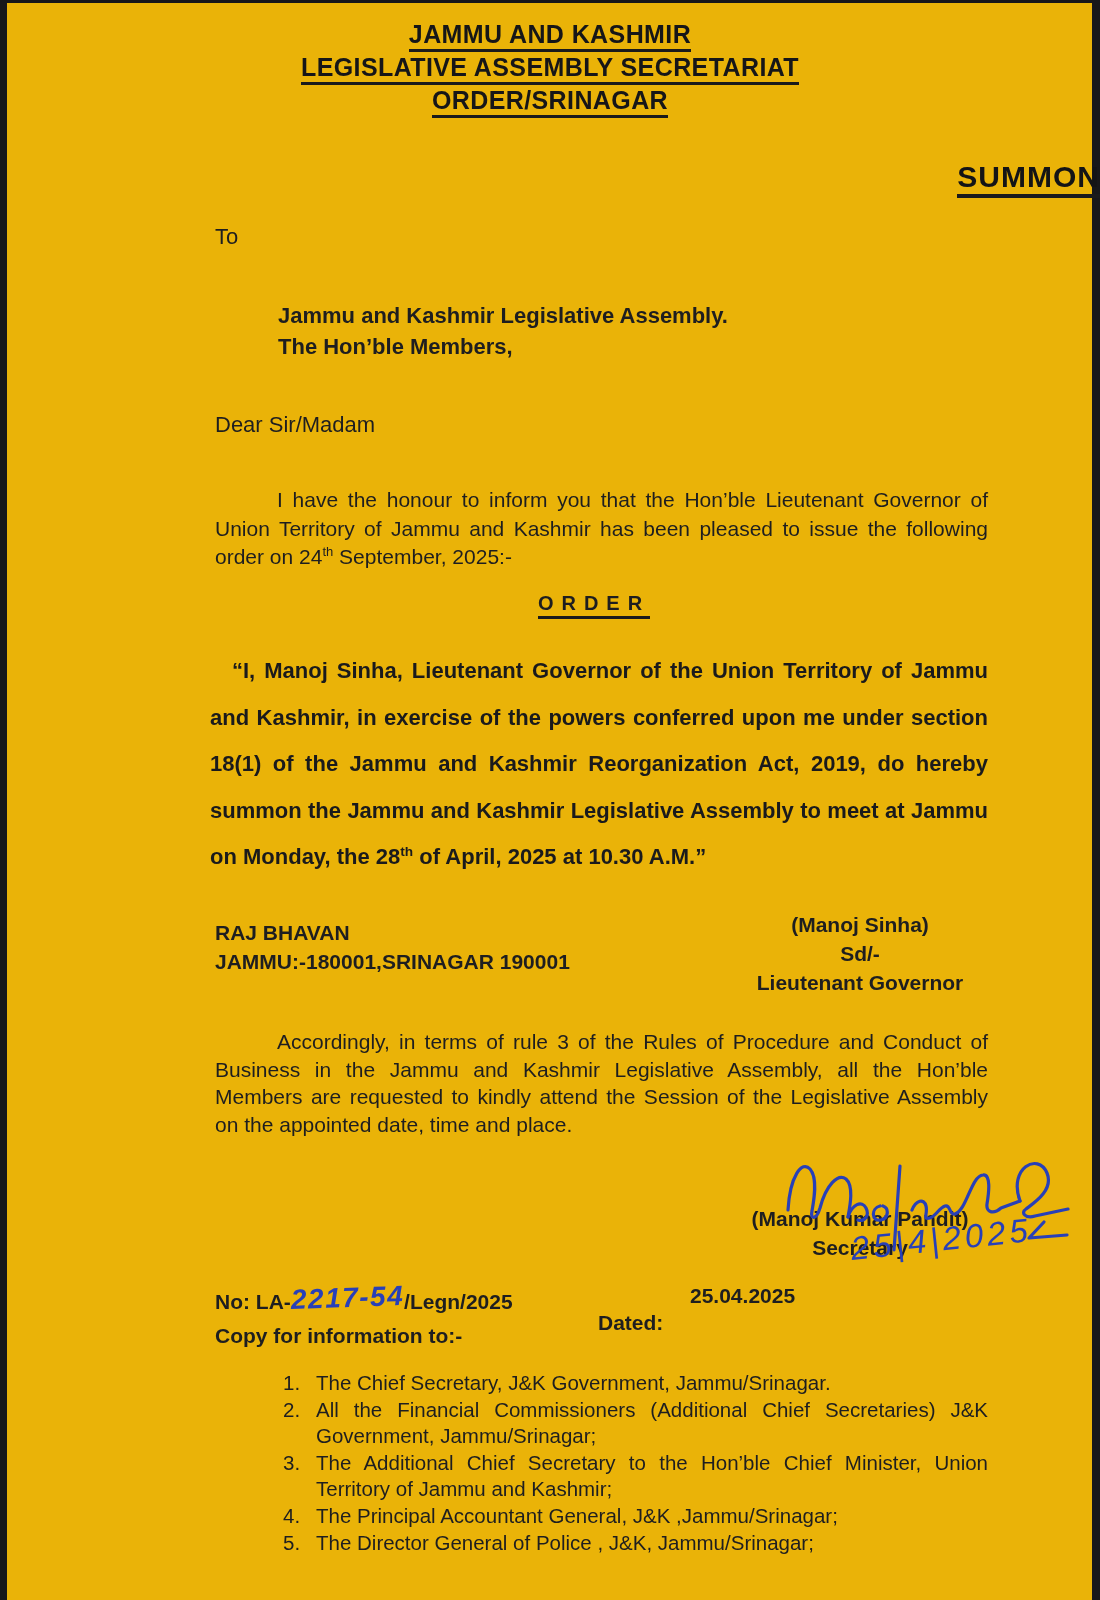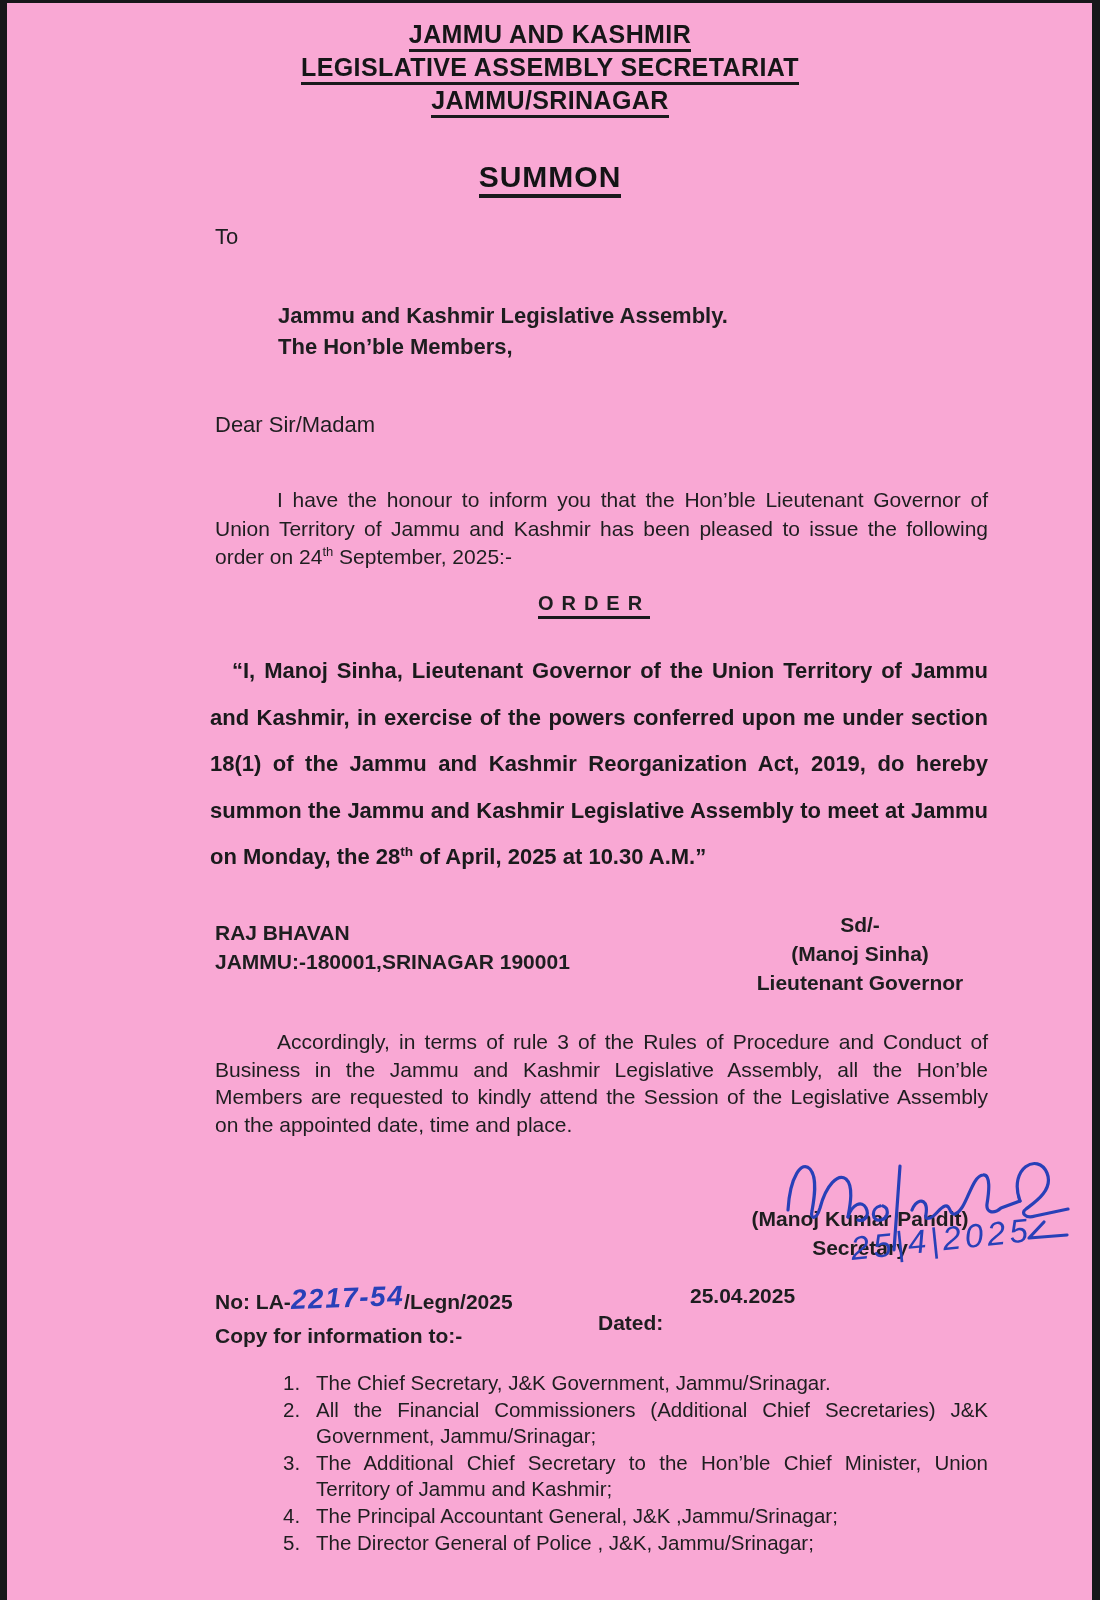--- a/index.html
+++ b/index.html
@@ -1,32 +1,32 @@
 <!DOCTYPE html>
 <html><head>
 <meta charset="utf-8">
 <style>
   html,body{margin:0;padding:0;}
   .stage{
     position:relative;width:1100px;height:1600px;overflow:hidden;
-    background:#f9a8d4;
+    background:#eab308;
     font-family:"Liberation Sans","DejaVu Sans",sans-serif;
     color:#1e1e20;
   }
   
   .edge{position:absolute;background:#17171a;}
   .edge-left{left:0;top:0;width:7px;height:1600px;}
   .edge-right{right:0;top:0;width:8px;height:1600px;box-shadow:-6px 0 6px -4px rgba(0,0,0,.25);}
   .edge-top{left:0;top:0;width:1100px;height:3px;}
 
   .u{border-bottom:3px solid #1a1a1c;padding-bottom:1px;}
 
   .letterhead{position:absolute;top:18px;left:0;width:100%;text-align:center;
     font-weight:bold;font-size:25px;line-height:33px;letter-spacing:.4px;color:#161618;}
-  .doc-title{position:absolute;top:160px;left:0;width:100%;text-align:center;
+  .doc-title{position:absolute;top:160px;left:0;width:100%;text-align:right;
     font-weight:bold;font-size:30px;color:#141416;}
   .doc-title .u{border-bottom-width:4px;letter-spacing:1px;}
 
   .to-label{position:absolute;top:224px;left:215px;font-size:22px;font-weight:normal;text-align:right;}
   .addressee{position:absolute;top:300px;left:278px;font-size:22px;font-weight:bold;line-height:31px;}
   .salutation{position:absolute;top:412px;left:215px;font-size:22px;}
 
   .para{position:absolute;text-align:justify;}
   .intro{top:486px;left:215px;width:773px;font-size:21px;line-height:28.5px;text-indent:62px;}
   .order-heading{position:absolute;top:592px;left:0;width:100%;text-align:center;
@@ -67,21 +67,21 @@
 
 <div class="stage">
 
   <div class="edge edge-left"></div>
   <div class="edge edge-right"></div>
   <div class="edge edge-top"></div>
 
   <div class="letterhead">
     <div><span class="u">JAMMU AND KASHMIR</span></div>
     <div><span class="u">LEGISLATIVE ASSEMBLY SECRETARIAT</span></div>
-    <div><span class="u">JAMMU/SRINAGAR</span></div>
+    <div><span class="u">ORDER/SRINAGAR</span></div>
   </div>
 
   <div class="doc-title">
     <span class="u">SUMMON</span>
   </div>
 
   <div class="to-label">To</div>
 
   <div class="addressee">
     <div>Jammu and Kashmir Legislative Assembly.</div>
@@ -97,22 +97,22 @@
   </div>
 
   <div class="para order-body"><span>“I, Manoj Sinha, Lieutenant Governor of the Union Territory of Jammu and Kashmir, in exercise of the powers conferred upon me under section 18(1) of the Jammu and Kashmir Reorganization Act, 2019, do hereby summon the Jammu and Kashmir Legislative Assembly to meet at Jammu on Monday, the 28</span><sup>th</sup><span> of April, 2025 at 10.30 A.M.”</span></div>
 
   <div class="issuer">
     <div>RAJ BHAVAN</div>
     <div>JAMMU:-180001,SRINAGAR 190001</div>
   </div>
 
   <div class="sd-block">
+    <div>(Manoj Sinha)</div>
     <div>Sd/-</div>
-    <div>(Manoj Sinha)</div>
     <div>Lieutenant Governor</div>
   </div>
 
   <div class="para accordingly">Accordingly, in terms of rule 3 of the Rules of Procedure and Conduct of Business in the Jammu and Kashmir Legislative Assembly, all the Hon’ble Members are requested to kindly attend the Session of the Legislative Assembly on the appointed date, time and place.</div>
 
 
   <svg class="signature-svg" viewBox="0 0 440 130">
     <g fill="none" stroke="#2840b8" stroke-width="3.2" stroke-linecap="round" stroke-linejoin="round">
       <path d="M 158,62 C 160,28 172,12 180,21 C 188,30 184,52 182,63 C 180,71 186,73 190,60 C 196,37 208,25 216,31 C 224,38 220,58 218,69"></path>
       <path d="M 218,69 C 222,56 232,52 236,60 C 240,68 234,74 228,72 M 250,58 C 241,60 241,74 251,72 C 259,70 259,60 253,58 M 270,18 L 264,102 M 282,62 C 286,52 294,50 296,58 C 298,66 292,72 300,70 C 306,68 309,60 315,58 C 321,56 319,68 325,66 C 337,62 341,28 353,27 C 361,26 359,44 357,56 C 356,64 363,67 371,60 L 390,53"></path>

